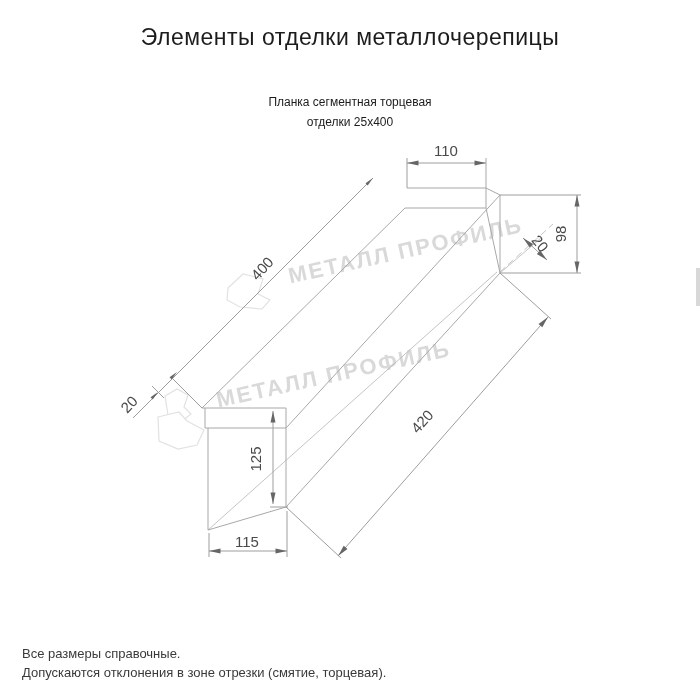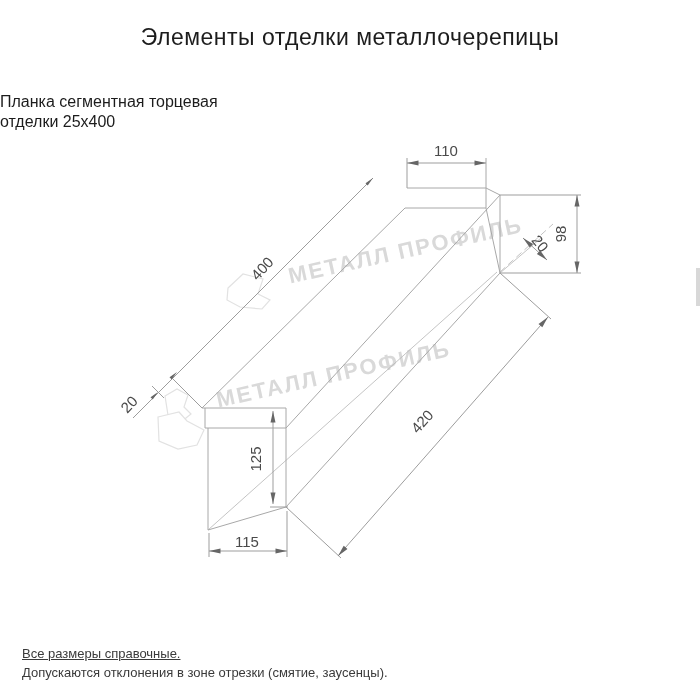--- a/index.html
+++ b/index.html
@@ -1,28 +1,28 @@
 <!DOCTYPE html>
 <html><head>
 <meta charset="utf-8">
 <style>
   html,body{margin:0;padding:0;background:#ffffff;}
   .page{position:relative;width:700px;height:700px;background:#ffffff;overflow:hidden;
         font-family:"Liberation Sans",sans-serif;}
   .title{position:absolute;top:24px;left:0;width:700px;text-align:center;
          font-size:23px;color:#1c1c1c;letter-spacing:.5px;}
-  .subtitle{position:absolute;top:92px;left:0;width:700px;
-            font-size:16px;color:#1c1c1c;line-height:20px;}
+  .subtitle{position:absolute;top:92px;left:0;width:700px;text-align:center;
+            font-size:12px;color:#1c1c1c;line-height:20px;}
   .watermark{position:absolute;color:#d9d9d9;font-weight:bold;font-size:22px;
              letter-spacing:2px;transform-origin:left top;white-space:nowrap;
              user-select:none;}
   .wm1{left:286px;top:264px;transform:rotate(-12.5deg);}
   .wm2{left:214px;top:388px;transform:rotate(-12.5deg);}
   .footer{position:absolute;left:22px;font-size:13px;color:#3a3a3a;}
-  .f1{top:646px;text-decoration:underline;} .f2{top:665px;}
+  .f1{top:646px;} .f2{top:665px;}
   .edge-sliver{position:absolute;right:0;top:268px;width:4px;height:38px;background:#d8d8d8;}
   svg text{font-family:"Liberation Sans",sans-serif;font-size:15px;fill:#4a4a4a;}
   .shape{stroke:#a8a8a8;stroke-width:1;fill:none;}
   .thin{stroke:#b5b5b5;stroke-width:0.8;fill:none;}
   .dim{stroke:#9d9d9d;stroke-width:1;fill:none;}
   .logo{stroke:#e2e2e2;stroke-width:1.2;fill:#ffffff;}
 </style>
 </head>
 <body>
 
@@ -120,16 +120,16 @@
 
     <g>
       <path class="dim" d="M209,533 V557"></path>
       <path class="dim" d="M287,511 V557"></path>
       <path class="dim" d="M209,551 H287" marker-start="url(#ar)" marker-end="url(#ar)"></path>
       <text x="247" y="547" text-anchor="middle">115</text>
     </g>
   </svg>
 
   <div class="footer f1">Все размеры справочные.</div>
-  <div class="footer f2">Допускаются отклонения в зоне отрезки (смятие, заусенцы).</div>
+  <div class="footer f2">Допускаются отклонения в зоне отрезки (смятие, торцевая).</div>
 
   <div class="edge-sliver"></div>
 </div>
 
 </body></html>

